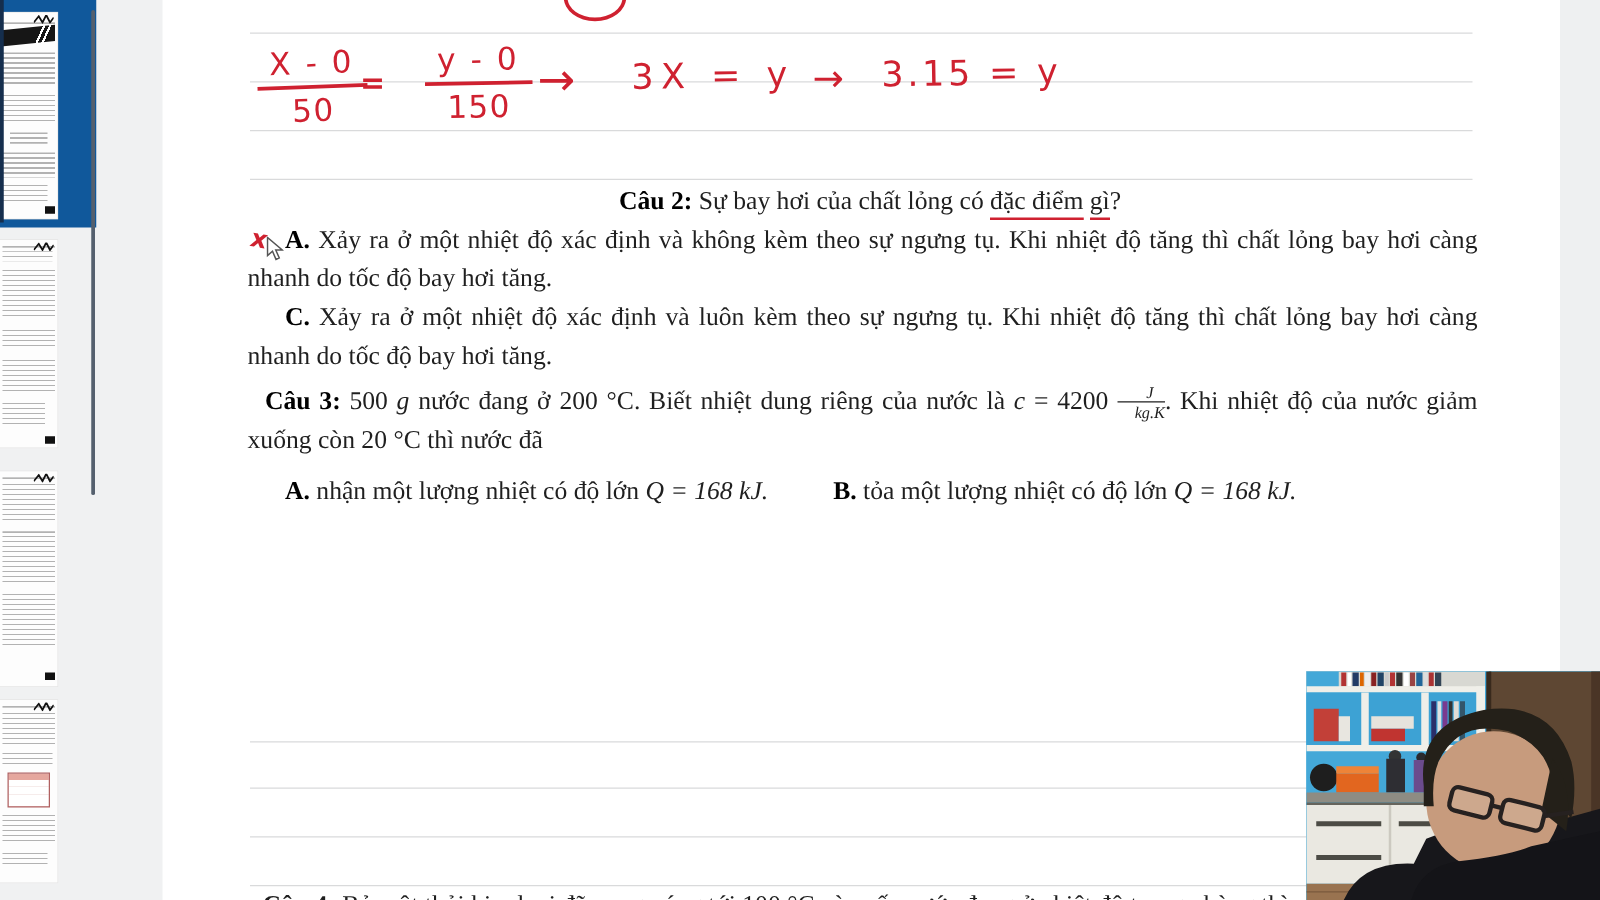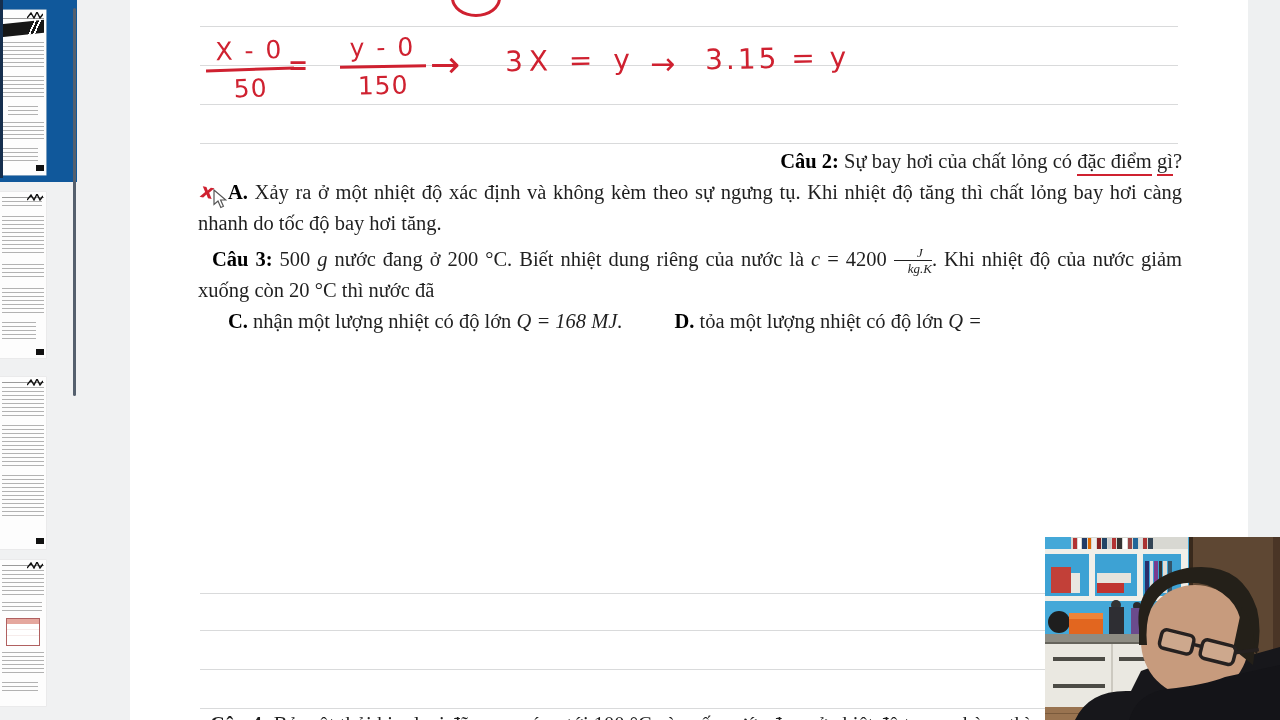--- a/index.html
+++ b/index.html
@@ -31,21 +31,21 @@
   .hw{color:#cf2130;font-family:"DejaVu Sans",sans-serif;}
   .hfrac{text-align:center;}
   .hfrac .fn{display:block;font-size:25px;padding:0 10px 3px;border-bottom:3px solid #cf2130;letter-spacing:2px;}
   .hfrac .fd{display:block;font-size:25px;padding-top:3px;letter-spacing:1px;}
   .hcircle{left:451px;top:-21px;width:44px;height:32px;border:3px solid #cf2130;border-radius:50%;}
   .xmark{left:201px;top:179px;font-size:20px;font-weight:bold;transform:rotate(10deg) skewX(-6deg);}
 
   
   .exam{left:198px;top:146px;width:984px;color:#1f1f1f;}
   .exam p{margin:0;font-size:20.5px;line-height:31px;}
-  .exam .head{text-indent:12px;text-align:right;}
+  .exam .head{text-indent:12px;text-align:center;}
   .exam .opt{text-indent:30px;text-align:justify;}
   .exam b{color:#000;}
   .ru{border-bottom:2px solid #cf2130;padding-bottom:2px;}
   .mi{font-style:italic;}
   .ifrac{display:inline-block;text-align:center;vertical-align:-7px;line-height:1;font-style:italic;}
   .ifrac .n{display:block;font-size:13px;padding:0 3px 1px;border-bottom:1px solid #1f1f1f;}
   .ifrac .d{display:block;font-size:13px;padding-top:1px;}
   .optrow{text-indent:30px;white-space:nowrap;}
   .optrow .optb{display:inline-block;margin-left:52px;text-indent:0;}
   .q3p{margin-top:5px !important;text-align:justify;text-indent:14px;}
@@ -147,25 +147,26 @@
   <div class="abs hw" style="left:650px;top:46px;font-size:30px;">→</div>
   <div class="abs hw" style="left:705px;top:42px;font-size:28px;letter-spacing:3px;transform:rotate(-1deg);">3.15 = y</div>
 
   <div class="abs hw xmark">x</div>
 
   <div class="abs exam">
 
     <p class="head"><b>Câu 2:</b><span> Sự bay hơi của chất lỏng có </span><span class="ru">đặc điểm</span><span> </span><span class="ru">gì</span><span>?</span></p>
 
     <p class="opt"><b>A.</b><span> Xảy ra ở một nhiệt độ xác định và không kèm theo sự ngưng tụ. Khi nhiệt độ tăng thì chất lỏng bay hơi càng nhanh do tốc độ bay hơi tăng.</span></p>
+    <p class="opt"><b>C.</b><span> Xảy ra ở một nhiệt độ xác định và luôn kèm theo sự ngưng tụ. Khi nhiệt độ tăng thì chất lỏng bay hơi càng nhanh do tốc độ bay hơi tăng.</span></p>
 
     <p class="q3p"><b>Câu 3:</b><span> 500 </span><span class="mi">g</span><span> nước đang ở 200 °C. Biết nhiệt dung riêng của nước là </span><span class="mi">c</span><span> = 4200 </span><span class="ifrac"><span class="n">J</span><span class="d">kg.K</span></span><span>. Khi nhiệt độ của nước giảm xuống còn 20 °C thì nước đã</span></p>
 
-
-    <p class="optrow"><span><b>C.</b><span> nhận một lượng nhiệt có độ lớn </span><span class="mi">Q = 168 MJ.</span></span><span class="optb"><b>D.</b><span> tỏa một lượng nhiệt có độ lớn </span><span class="mi">Q =</span></span></p>
+    <p class="optrow row1"><span><b>A.</b><span> nhận một lượng nhiệt có độ lớn </span><span class="mi">Q = 168 kJ.</span></span><span class="optb"><b>B.</b><span> tỏa một lượng nhiệt có độ lớn </span><span class="mi">Q = 168 kJ.</span></span></p>
+
   </div>
 
   <p class="abs qbottom"><b>Câu 4:</b><span> Bỏ một thỏi kim loại đã nung nóng tới 100 °C vào cốc nước đang ở nhiệt độ trong phòng thì</span></p>
 
   <svg class="abs cursor" width="14" height="20" viewBox="0 0 14 20">
     <path d="M1,1 L1,15.5 L5,12 L7.8,18.5 L10.4,17.3 L7.6,11 L12.8,11 Z" fill="#ffffff" stroke="#555555" stroke-width="1.2"></path>
   </svg>
 
   <div class="abs webcam">
     <svg width="235" height="183" viewBox="0 0 235 183">

